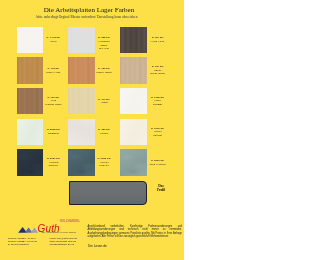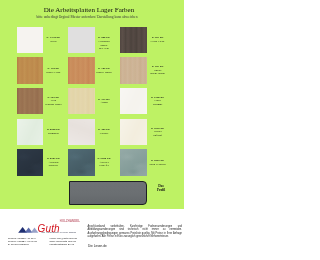--- a/index.html
+++ b/index.html
@@ -1,17 +1,17 @@
 <!DOCTYPE html>
 <html><head>
 <meta charset="utf-8">
 <style>
   html,body{margin:0;padding:0;background:#fff;}
   body{width:184px;height:260px;overflow:hidden;}
-  .page{position:relative;width:184px;height:209px;background:#bef264;}
+  .page{position:relative;width:184px;height:260px;background:#fde047;}
 
   .title{position:absolute;left:0;top:6.6px;width:178px;text-align:center;
          font-family:"Liberation Serif",serif;font-size:7px;line-height:7px;color:#121212;}
   .subtitle{position:absolute;left:0;top:16.2px;width:174px;text-align:center;
          font-family:"Liberation Serif",serif;font-size:3.55px;line-height:3.6px;color:#3a3a3a;}
 
   .sw{position:absolute;width:26.6px;height:26.4px;background-blend-mode:overlay;}
   .sw.wood{
     background-image:
       repeating-linear-gradient(90deg, rgba(0,0,0,0.045) 0px, rgba(0,0,0,0.0) 1.3px, rgba(255,255,255,0.04) 2.4px, rgba(0,0,0,0.0) 3.6px, rgba(0,0,0,0.035) 5.1px),

